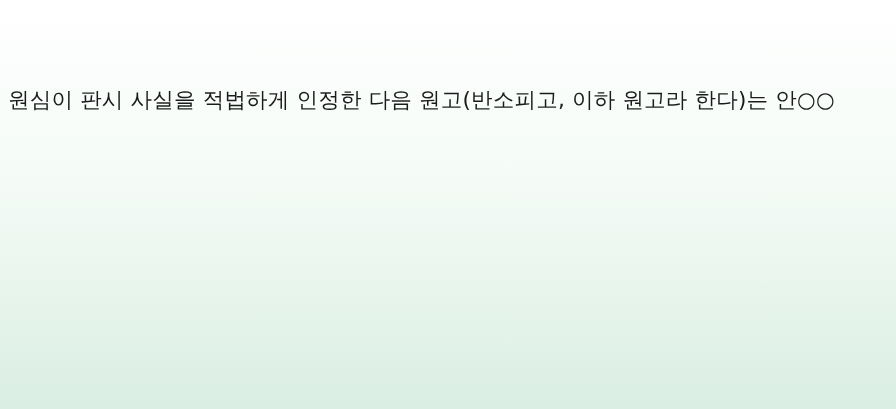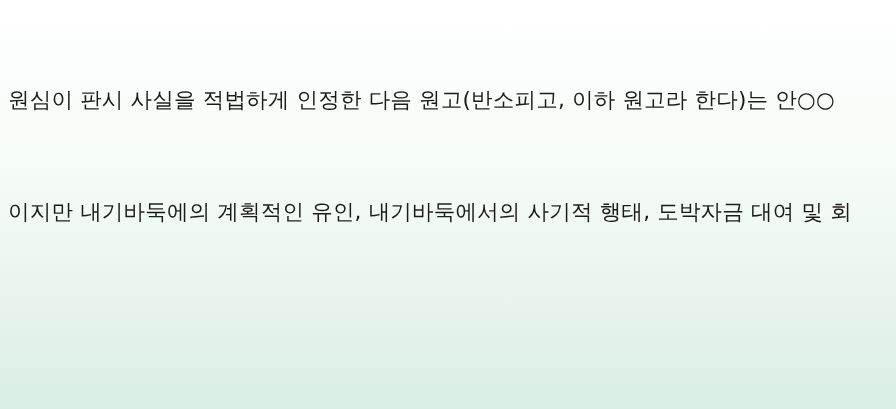--- a/index.html
+++ b/index.html
@@ -33,21 +33,20 @@
     display: block;
     white-space: pre;
   }
 </style>
 </head>
 <body>
 
 <div class="page">
   <div class="body-text">
     <span class="line">원심이 판시 사실을 적법하게 인정한 다음 원고(반소피고, 이하 원고라 한다)는 안○○</span>
-    <span class="line">이지만 내기바둑에의 계획적인 유인, 내기바둑에서의 사기적 행태, 도박자금 대여 및 회</span>
     
     
     
     
     
     
     
   </div>
 </div>
 

